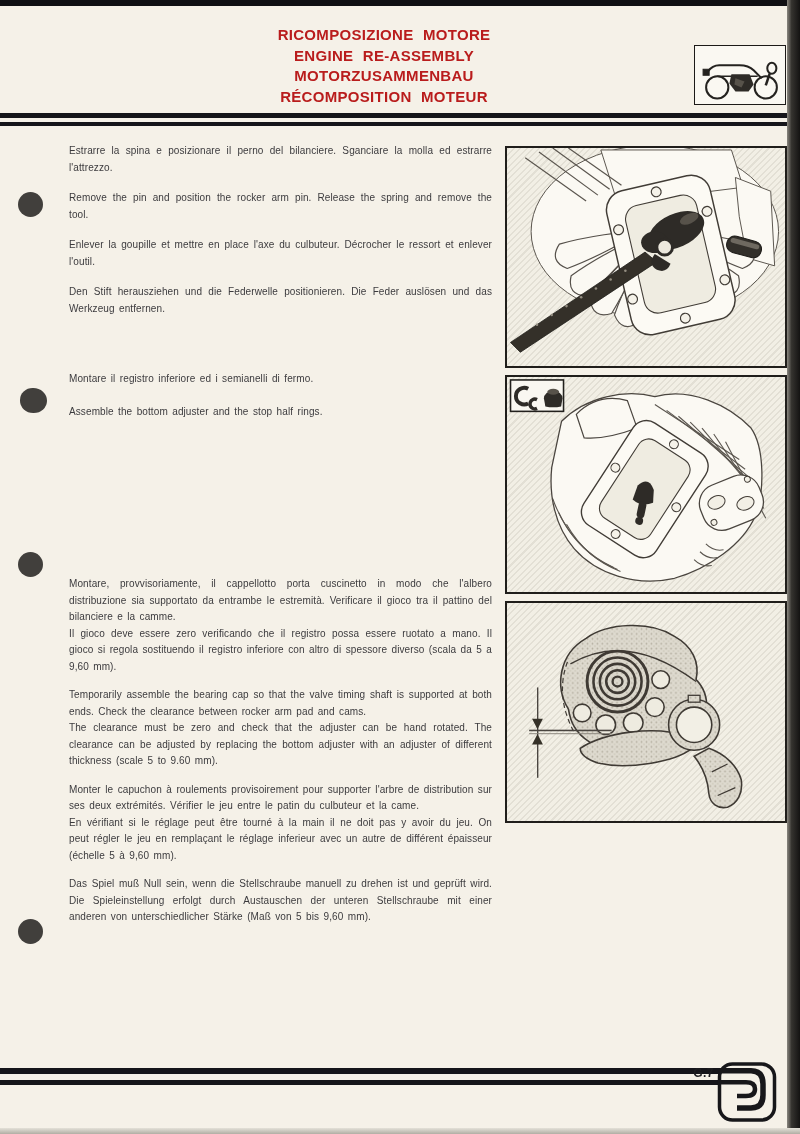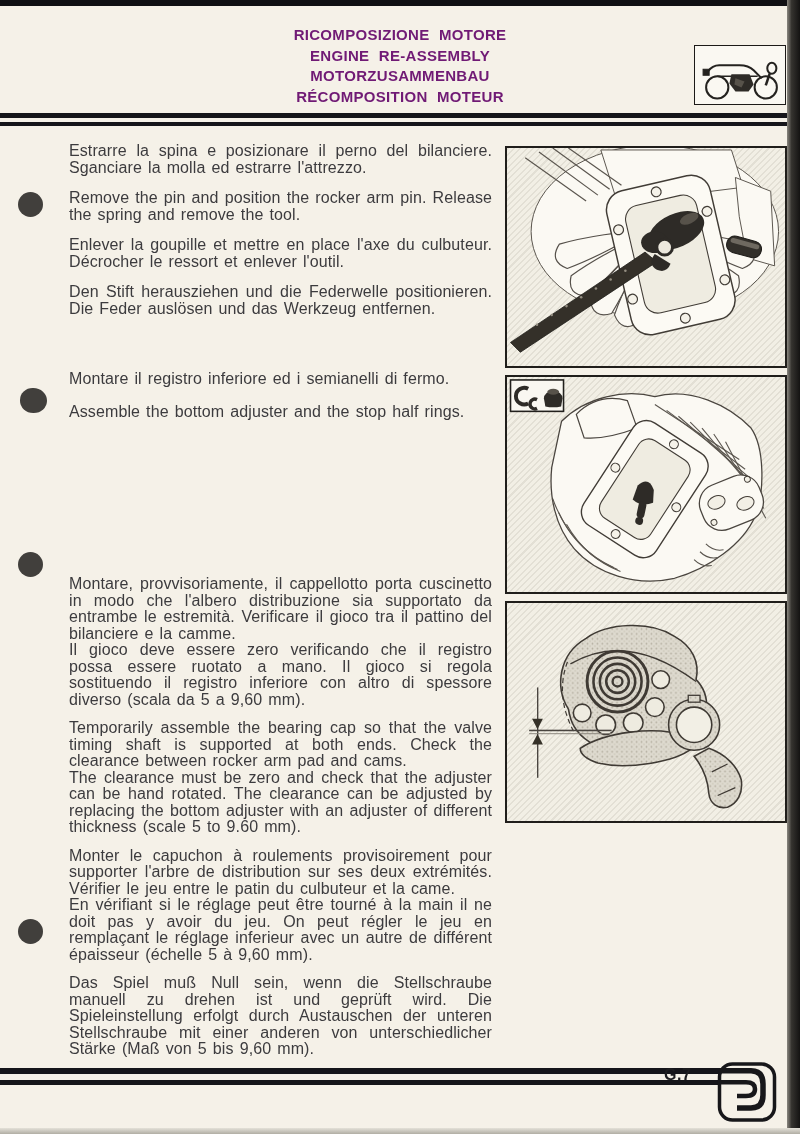--- a/index.html
+++ b/index.html
@@ -4,32 +4,32 @@
 <style>
   html,body{margin:0;padding:0;background:#777;}
   .page{position:relative;width:800px;height:1134px;background:#f5f1e8;overflow:hidden;
         font-family:"Liberation Sans",sans-serif;}
   .top-edge{position:absolute;left:0;top:0;width:100%;height:6px;background:#101014;}
   .right-edge{position:absolute;top:0;right:0;width:13px;height:100%;
         background:linear-gradient(to right,#8a8780 0,#35332f 35%,#141312 100%);}
   .bottom-edge{position:absolute;left:0;bottom:0;width:100%;height:6px;
         background:linear-gradient(to bottom,#e4e1d8,#b1aea4);}
 
-  .title{position:absolute;left:200px;top:25px;width:400px;text-align:center;
-        font-weight:bold;font-size:15px;line-height:20.5px;color:#701a75;
+  .title{position:absolute;left:184px;top:25px;width:400px;text-align:center;
+        font-weight:bold;font-size:15px;line-height:20.5px;color:#b91c1c;
         letter-spacing:.3px;word-spacing:5px;}
 
   .moto-box{position:absolute;left:694px;top:45px;width:92px;height:60px;
         border:1.5px solid #1c1a18;background:#faf8f2;box-sizing:border-box;}
 
   .rule{position:absolute;left:0;background:#15151a;}
   .rule-a{top:113px;width:788px;height:5px;}
   .rule-b{top:122px;width:788px;height:4px;}
 
-  .sec{position:absolute;left:69px;width:423px;font-size:16px;line-height:16.5px;
+  .sec{position:absolute;left:69px;width:423px;font-size:10px;line-height:16.5px;
         color:#3c3b3e;text-align:justify;word-spacing:1.5px;letter-spacing:.1px;}
   .sec p{margin:0 0 14px;}
   #sec1{top:143px;} #sec2{top:371px;} #sec3{top:576px;}
   #sec2 p{margin:0 0 16.5px;}
   #sec3 p{margin:0;}
   #sec3 .lang{margin:0 0 12px;}
 
   .hole{position:absolute;width:25px;height:25px;border-radius:50%;background:#413f3c;}
   #hole1{left:18px;top:192px;} #hole2{left:20px;top:388px;width:27px;border-radius:48% 52% 50% 50%;}
   #hole3{left:18px;top:552px;} #hole4{left:18px;top:919px;}
@@ -39,22 +39,22 @@
         background-image:repeating-linear-gradient(135deg,rgba(118,112,96,.12) 0 1.5px,transparent 1.5px 4.5px);}
   #fig1{left:505px;top:146px;width:282px;height:222px;}
   #fig2{left:505px;top:375px;width:282px;height:219px;}
   #fig3{left:505px;top:601px;width:282px;height:222px;}
   .fig svg{display:block;width:100%;height:100%;}
 
   .foot-rule{position:absolute;left:0;background:#15151a;}
   .foot-a{top:1068px;width:727px;height:6px;}
   .foot-b{top:1080px;width:727px;height:5px;}
   .brand{position:absolute;left:715px;top:1058px;width:64px;height:66px;}
-  .pagenum{position:absolute;left:664px;top:1066px;width:50px;text-align:left;
-        font-weight:bold;font-size:16px;color:#1d1d20;letter-spacing:.5px;}
+  .pagenum{position:absolute;left:664px;top:1066px;width:50px;text-align:right;
+        font-weight:bold;font-size:12px;color:#1d1d20;letter-spacing:.5px;}
 </style>
 </head>
 <body>
 
 <div class="page">
   <div class="top-edge"></div>
 
   <div class="title">
     <div>RICOMPOSIZIONE MOTORE</div>
     <div>ENGINE RE-ASSEMBLY</div>

